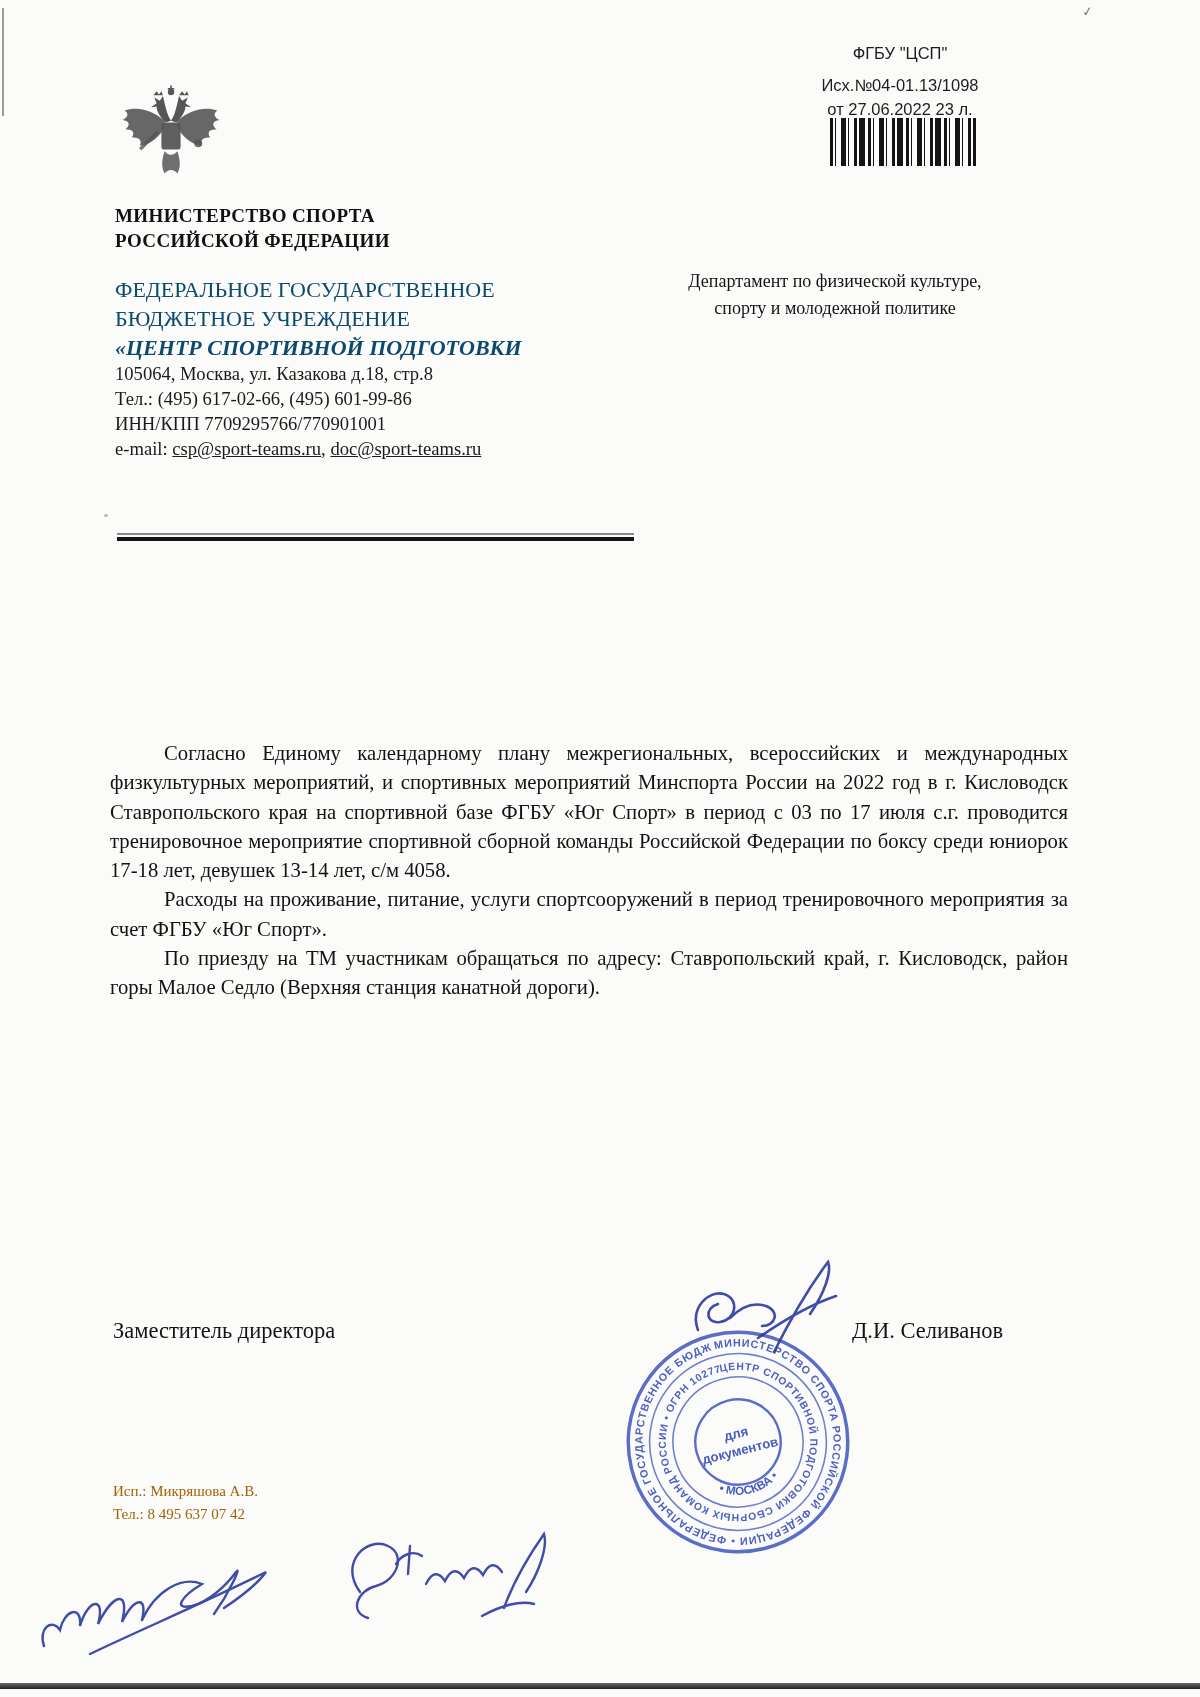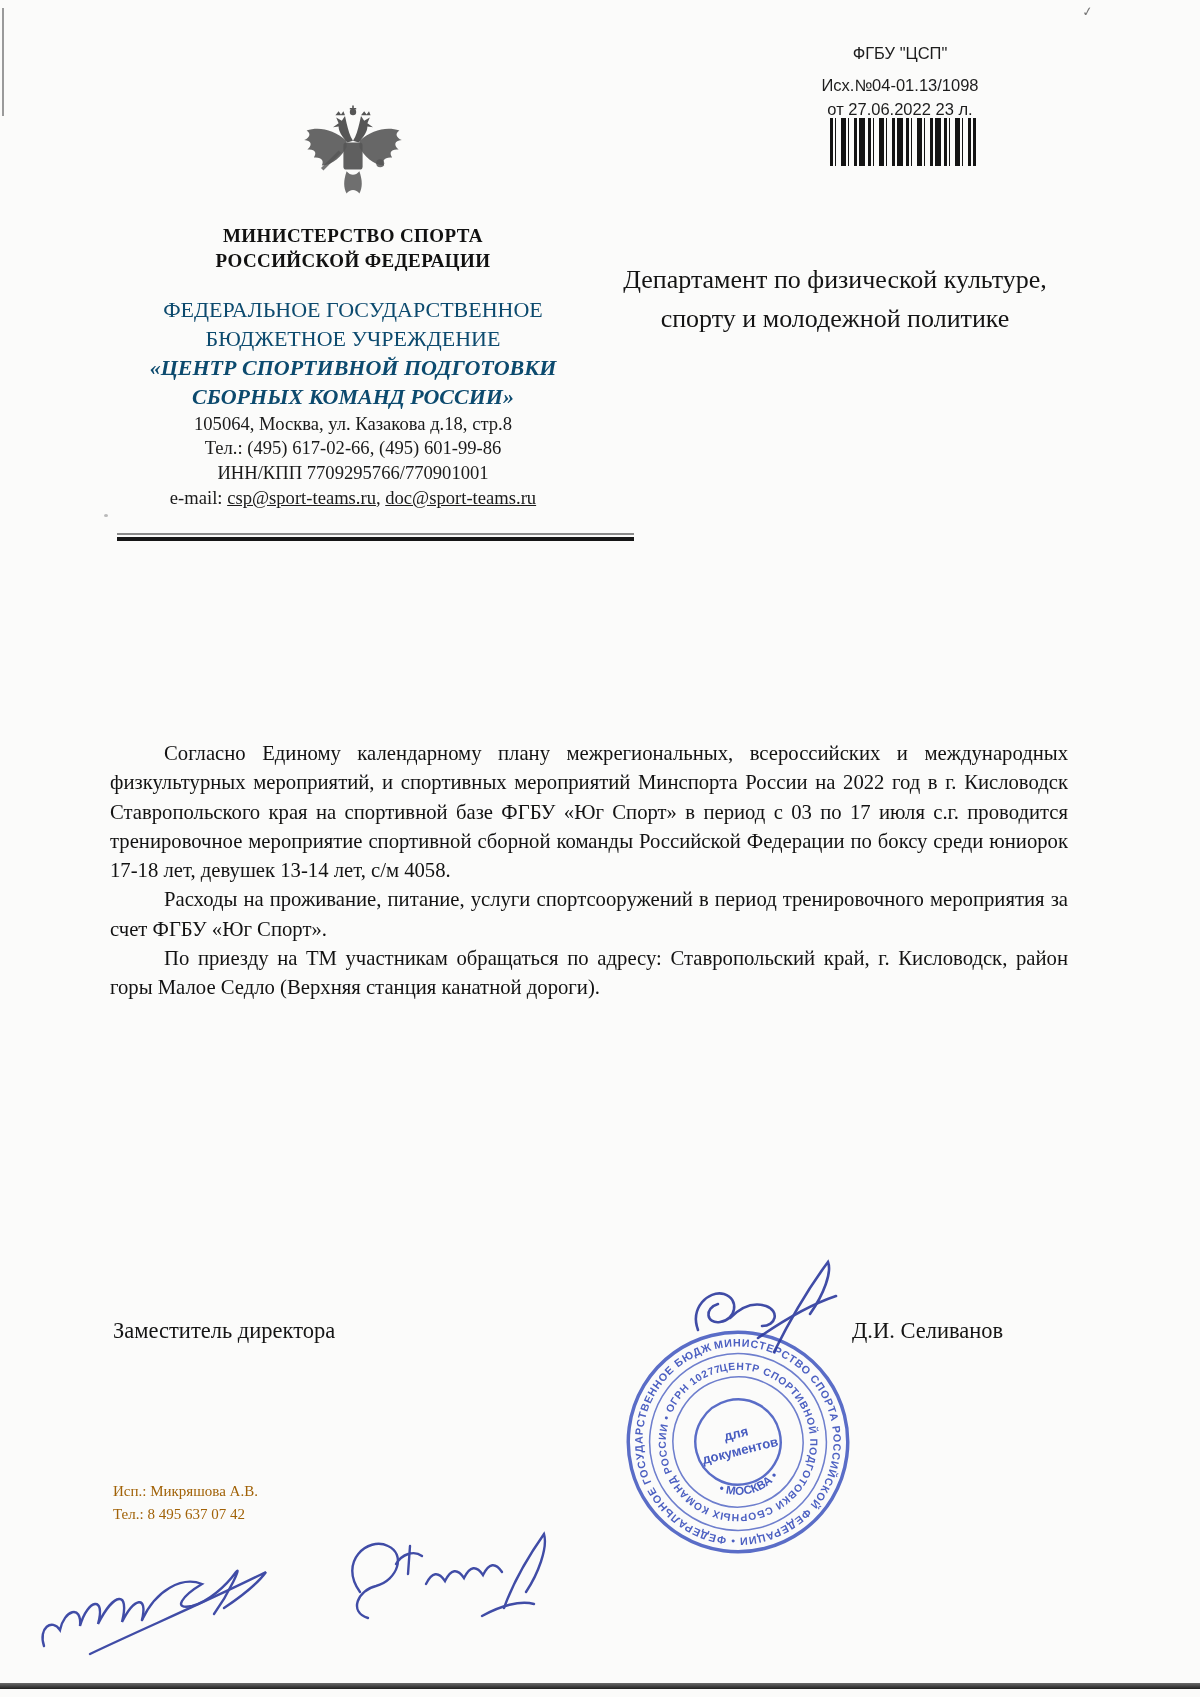--- a/index.html
+++ b/index.html
@@ -17,31 +17,31 @@
   .barcode{left:830px;top:118px;width:146px;height:48px;
     background:repeating-linear-gradient(90deg,
       #141414 0 3px, transparent 3px 5px,
       #141414 5px 6px, transparent 6px 11px,
       #141414 11px 16px, transparent 16px 18px,
       #141414 18px 19px, transparent 19px 24px,
       #141414 24px 27px, transparent 27px 29px,
       #141414 29px 35px, transparent 35px 38px);}
 
   
-  .letterhead{left:115px;top:104px;width:476px;text-align:center;}
+  .letterhead{left:115px;top:84px;width:476px;}
   .eagle{width:112px;height:104px;display:inline-block;}
   .ministry{margin-top:12px;font-size:19px;font-weight:bold;line-height:1.3;letter-spacing:.4px;color:#111;}
   .orgname{margin-top:22px;font-size:22px;line-height:1.32;color:#0c4a6e;}
   .orgname .bold{font-weight:bold;font-style:italic;}
   .contacts{margin-top:0;font-size:18.6px;line-height:1.33;color:#1a1a1a;}
   .contacts .u{text-decoration:underline;}
 
   
-  .addressee{left:610px;top:260px;width:450px;text-align:center;
-    font-size:26px;line-height:1.5;color:#141414;}
+  .addressee{left:610px;top:268px;width:450px;text-align:center;
+    font-size:18px;line-height:1.5;color:#141414;}
 
   
   .divider{left:117px;top:533px;width:517px;}
   .divider .thin{height:2px;background:#8a8a8a;}
   .divider .thick{height:4px;background:#161616;margin-top:2px;}
 
   
   .body-text{left:110px;top:739px;width:958px;font-size:20.7px;line-height:29.3px;
     text-align:justify;color:#121212;}
   .body-text p{margin:0;text-indent:54px;}
@@ -97,21 +97,20 @@
     </g>
   </svg>
   <div class="ministry">
     <div>МИНИСТЕРСТВО СПОРТА</div>
     <div>РОССИЙСКОЙ ФЕДЕРАЦИИ</div>
   </div>
   <div class="orgname">
     <div>ФЕДЕРАЛЬНОЕ ГОСУДАРСТВЕННОЕ</div>
     <div>БЮДЖЕТНОЕ УЧРЕЖДЕНИЕ</div>
     <div class="bold">«ЦЕНТР СПОРТИВНОЙ ПОДГОТОВКИ</div>
-    <div class="bold">СБОРНЫХ КОМАНД РОССИИ»</div>
   </div>
   <div class="contacts">
     <div>105064, Москва, ул. Казакова д.18, стр.8</div>
     <div>Тел.: (495) 617-02-66, (495) 601-99-86</div>
     <div>ИНН/КПП 7709295766/770901001</div>
     <div><span>e-mail: </span><span class="u">csp@sport-teams.ru</span><span>, </span><span class="u">doc@sport-teams.ru</span></div>
   </div>
 </div>
 
 <div class="abs divider">

